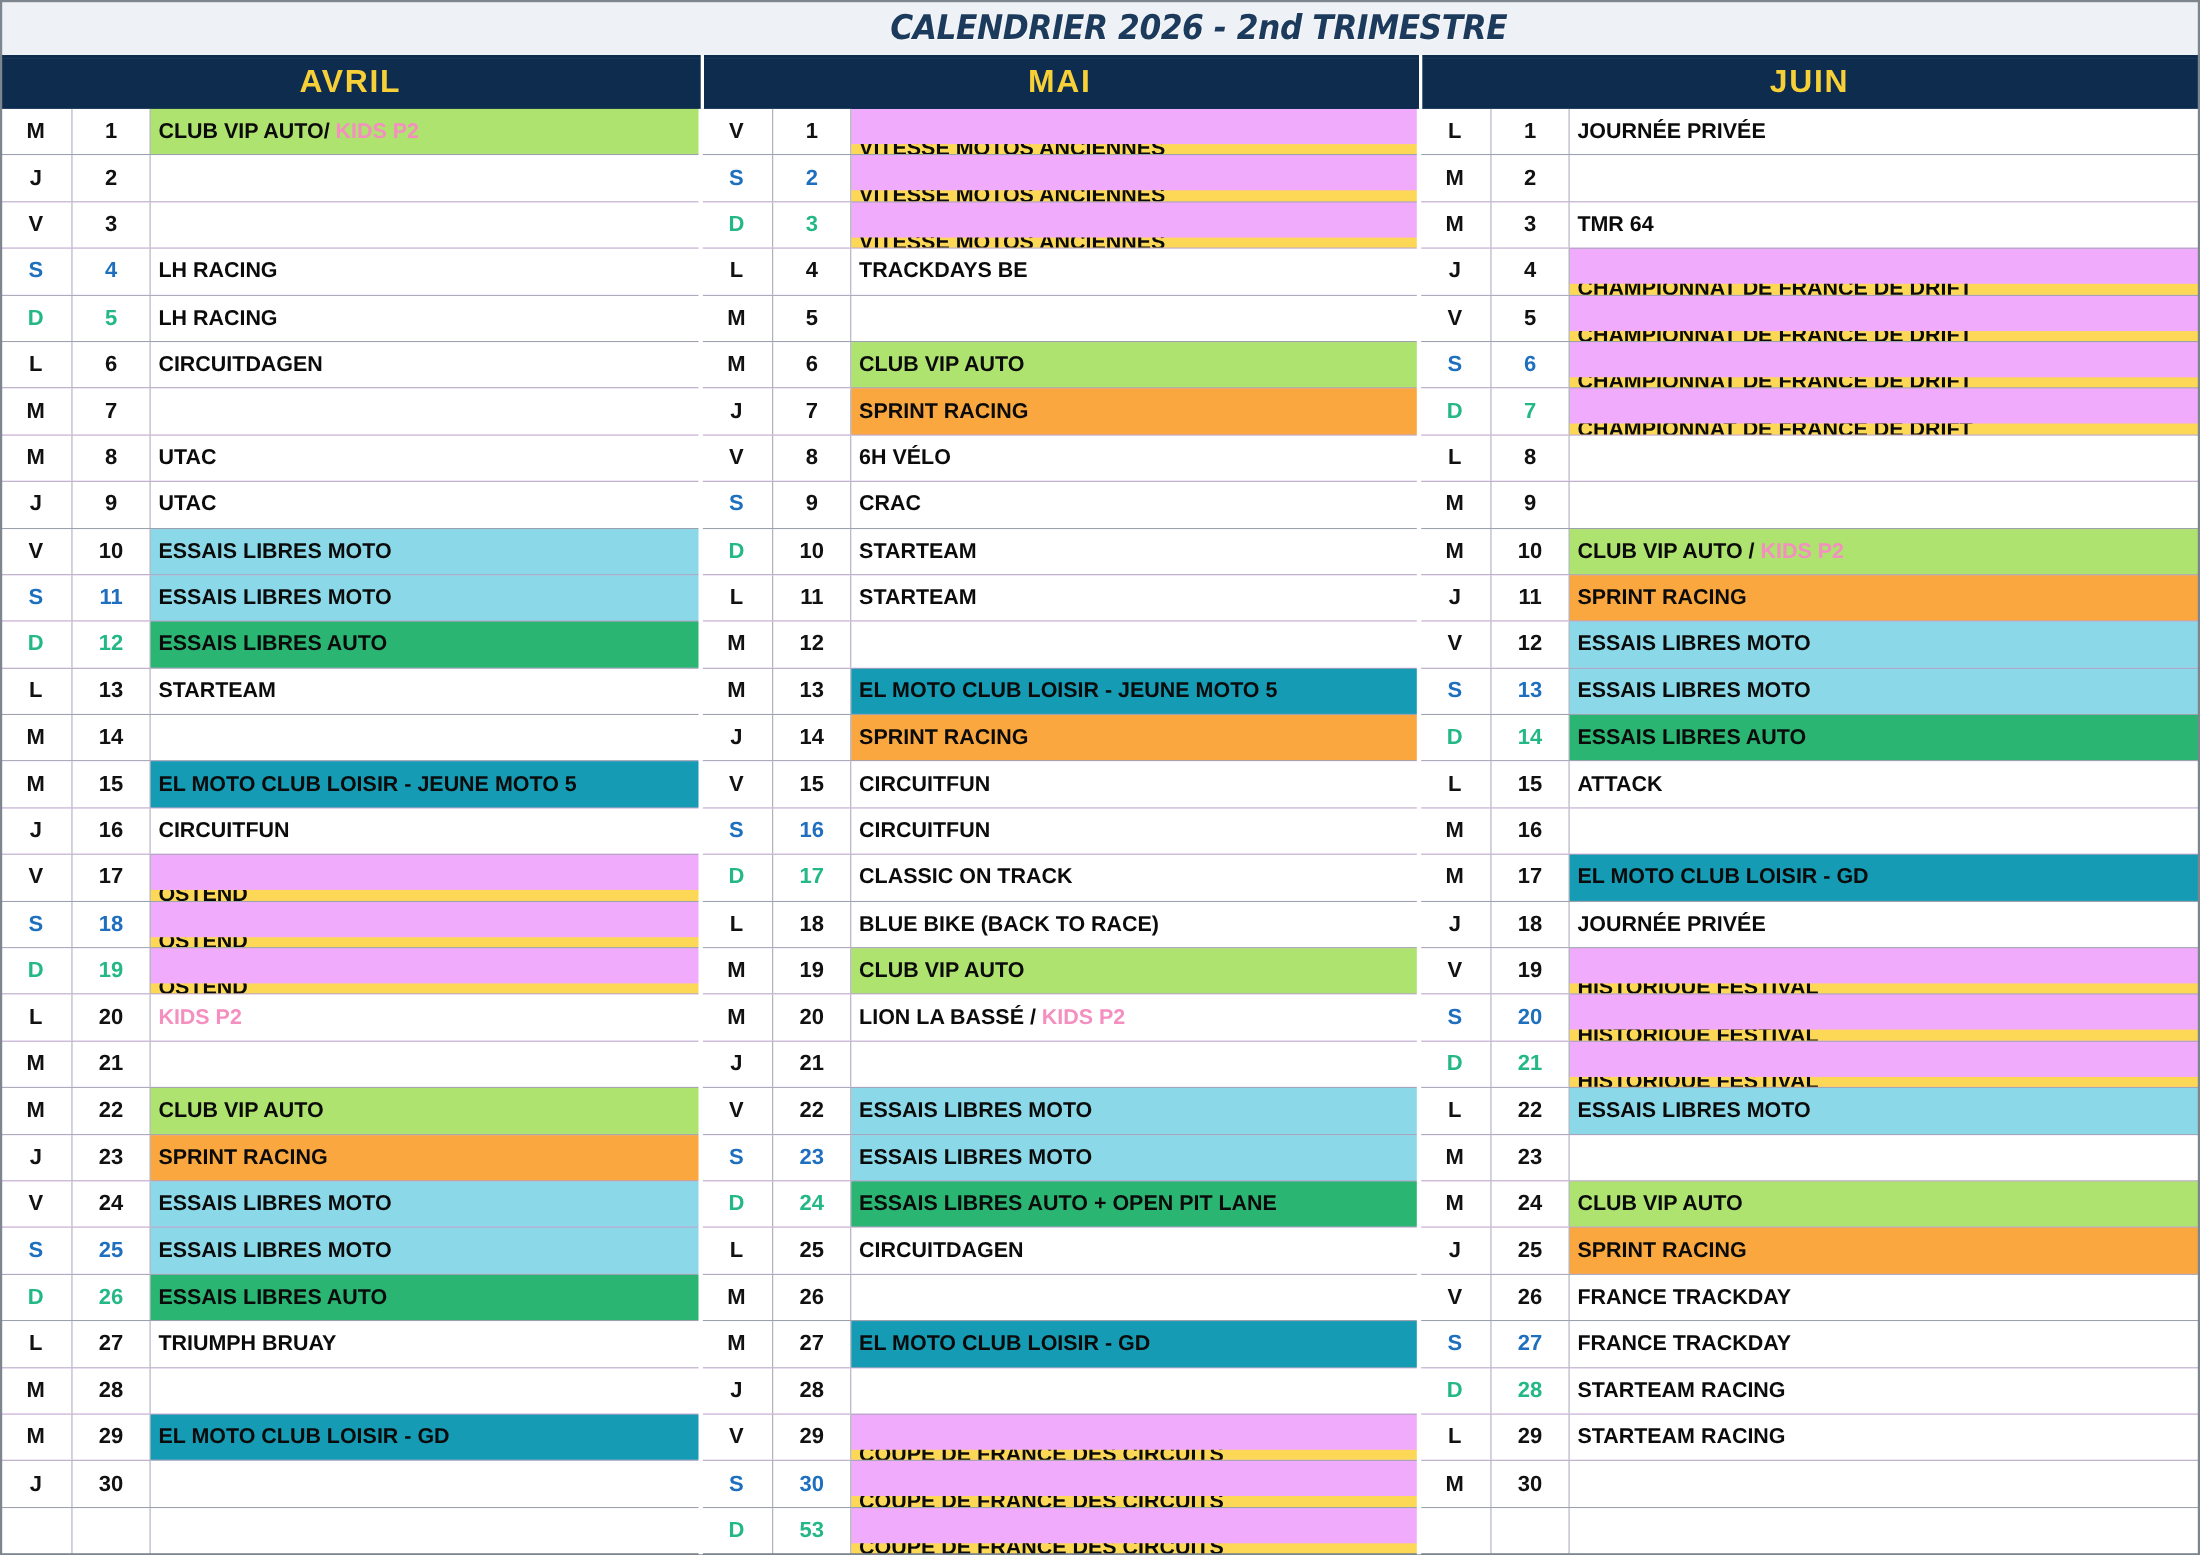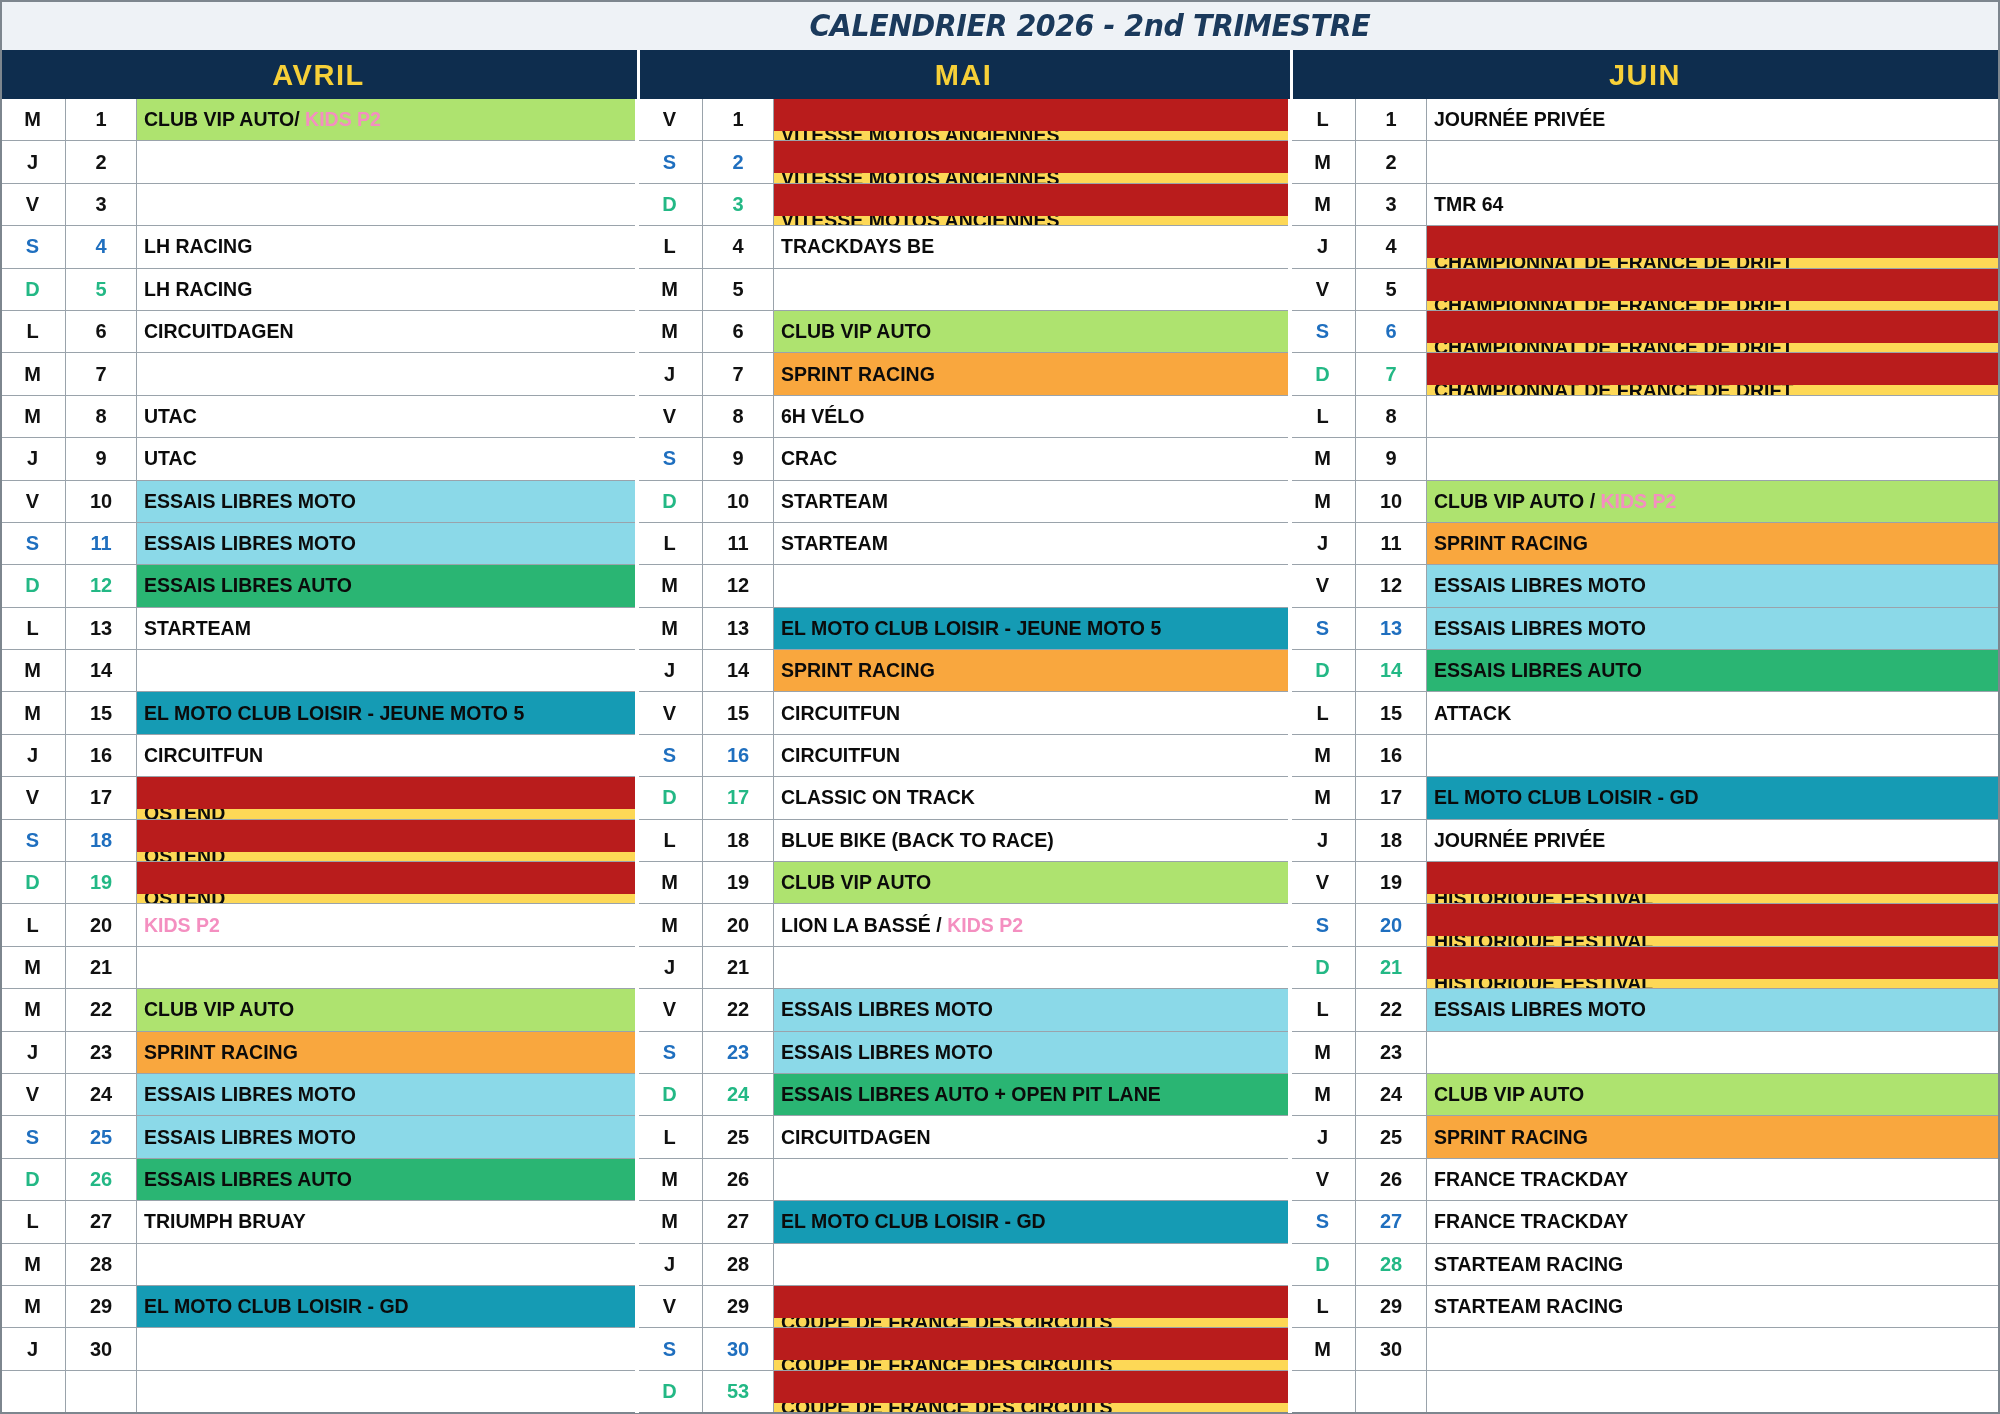--- a/index.html
+++ b/index.html
@@ -11,21 +11,21 @@
     width: 2000px;
     height: 1414px;
     font-family: "Liberation Sans", sans-serif;
     -webkit-font-smoothing: antialiased;
   }
 
   .page {
     width: 2000px;
     height: 1414px;
     box-sizing: border-box;
-    background: #b91c1c;
+    background: #f0abfc;
     position: relative;
     overflow: hidden;
   }
 
   
   .title-bar {
     height: 53px;
     background: #eef2f6;
     border-bottom: 3px solid #0e2d4e;
     display: flex;

